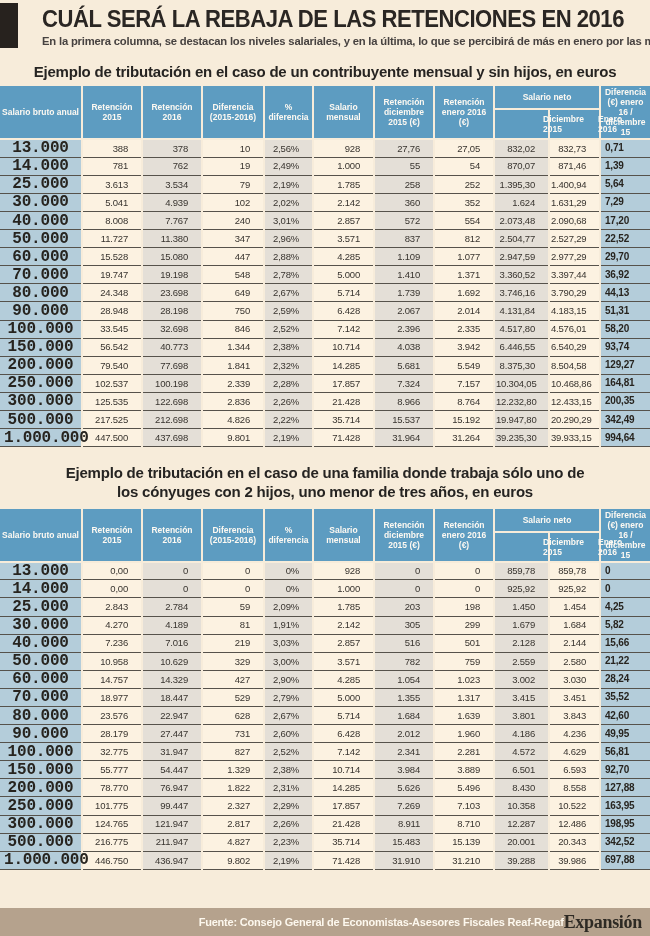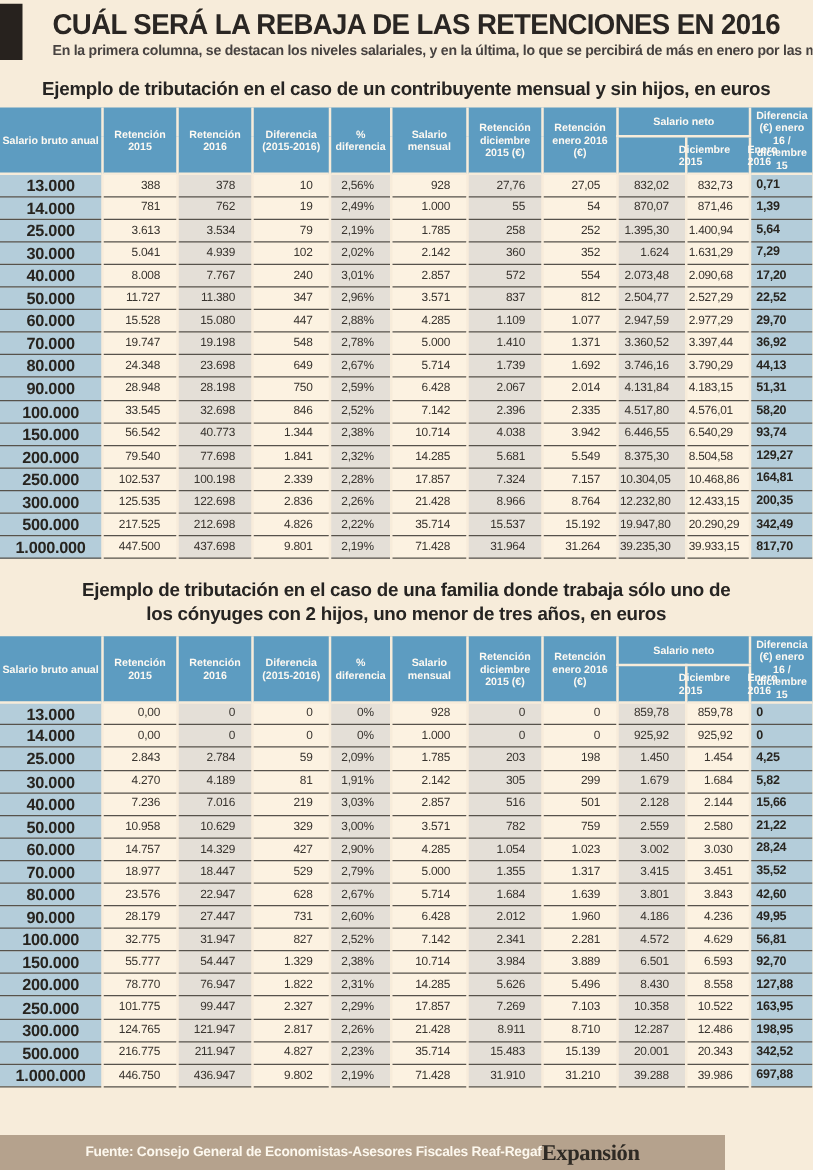--- a/index.html
+++ b/index.html
@@ -58,27 +58,27 @@
   tbody tr{border-top:1.5px solid var(--line);}
   tbody tr:first-child{border-top:2px solid var(--page-bg);}
   tbody tr:last-child{border-bottom:1.5px solid var(--line);}
   tbody td{
     height:18.1px;padding:0 13px 0 1px;text-align:right;vertical-align:middle;
     border-left:2px solid var(--page-bg);line-height:1;letter-spacing:-0.2px;
   }
   tbody td:first-child{border-left:none;}
   td.c1,td.c3,td.c5,td.c7,td.c9{background:var(--cream);}
   td.c2,td.c4,td.c6,td.c8{background:var(--gray);}
-  td.c0{background:var(--cell-blue);font-weight:bold;font-size:13px;text-align:center;padding:0 4px;color:#27241f;}
+  td.c0{background:var(--cell-blue);font-weight:bold;font-size:16px;text-align:center;padding:0 4px;color:#27241f;font-family:Liberation Mono, monospace;}
   td.c10{background:var(--cell-blue);font-weight:bold;font-size:10px;text-align:left;padding:0 4px;color:#27241f;margin-top:33px;}
 
   
   .footer{
-    position:absolute;left:0;bottom:0;width:580px;height:28px;
-    background:var(--footer-tan);display:flex;align-items:center;justify-content:center;
+    position:absolute;left:0;bottom:0;width:650px;height:28px;
+    background:var(--footer-tan);display:flex;align-items:center;justify-content:flex-end;
     padding:0 8px;
   }
   .footer .source{color:#fdf8ee;font-size:11px;font-weight:bold;letter-spacing:-0.2px;}
   .footer .brand{
     font-family:"Liberation Serif", serif;font-weight:bold;font-size:18px;color:#2e2a24;
     letter-spacing:-0.3px;
   }
 </style>
 </head>
 <body>
@@ -337,21 +337,21 @@
           <td class="c0">1.000.000</td>
           <td class="c1">447.500</td>
           <td class="c2">437.698</td>
           <td class="c3">9.801</td>
           <td class="c4">2,19%</td>
           <td class="c5">71.428</td>
           <td class="c6">31.964</td>
           <td class="c7">31.264</td>
           <td class="c8">39.235,30</td>
           <td class="c9">39.933,15</td>
-          <td class="c10">817,70</td>
+          <td class="c10">994,64</td>
         </tr>
       </tbody>
     </table>
 
   <h2 class="h2b">Ejemplo de tributación en el caso de una familia donde trabaja sólo uno de los cónyuges con 2 hijos, uno menor de tres años, en euros</h2>
   <table>
       <colgroup>
         <col style="width: 82px;">
         <col style="width: 60px;">
         <col style="width: 60px;">

